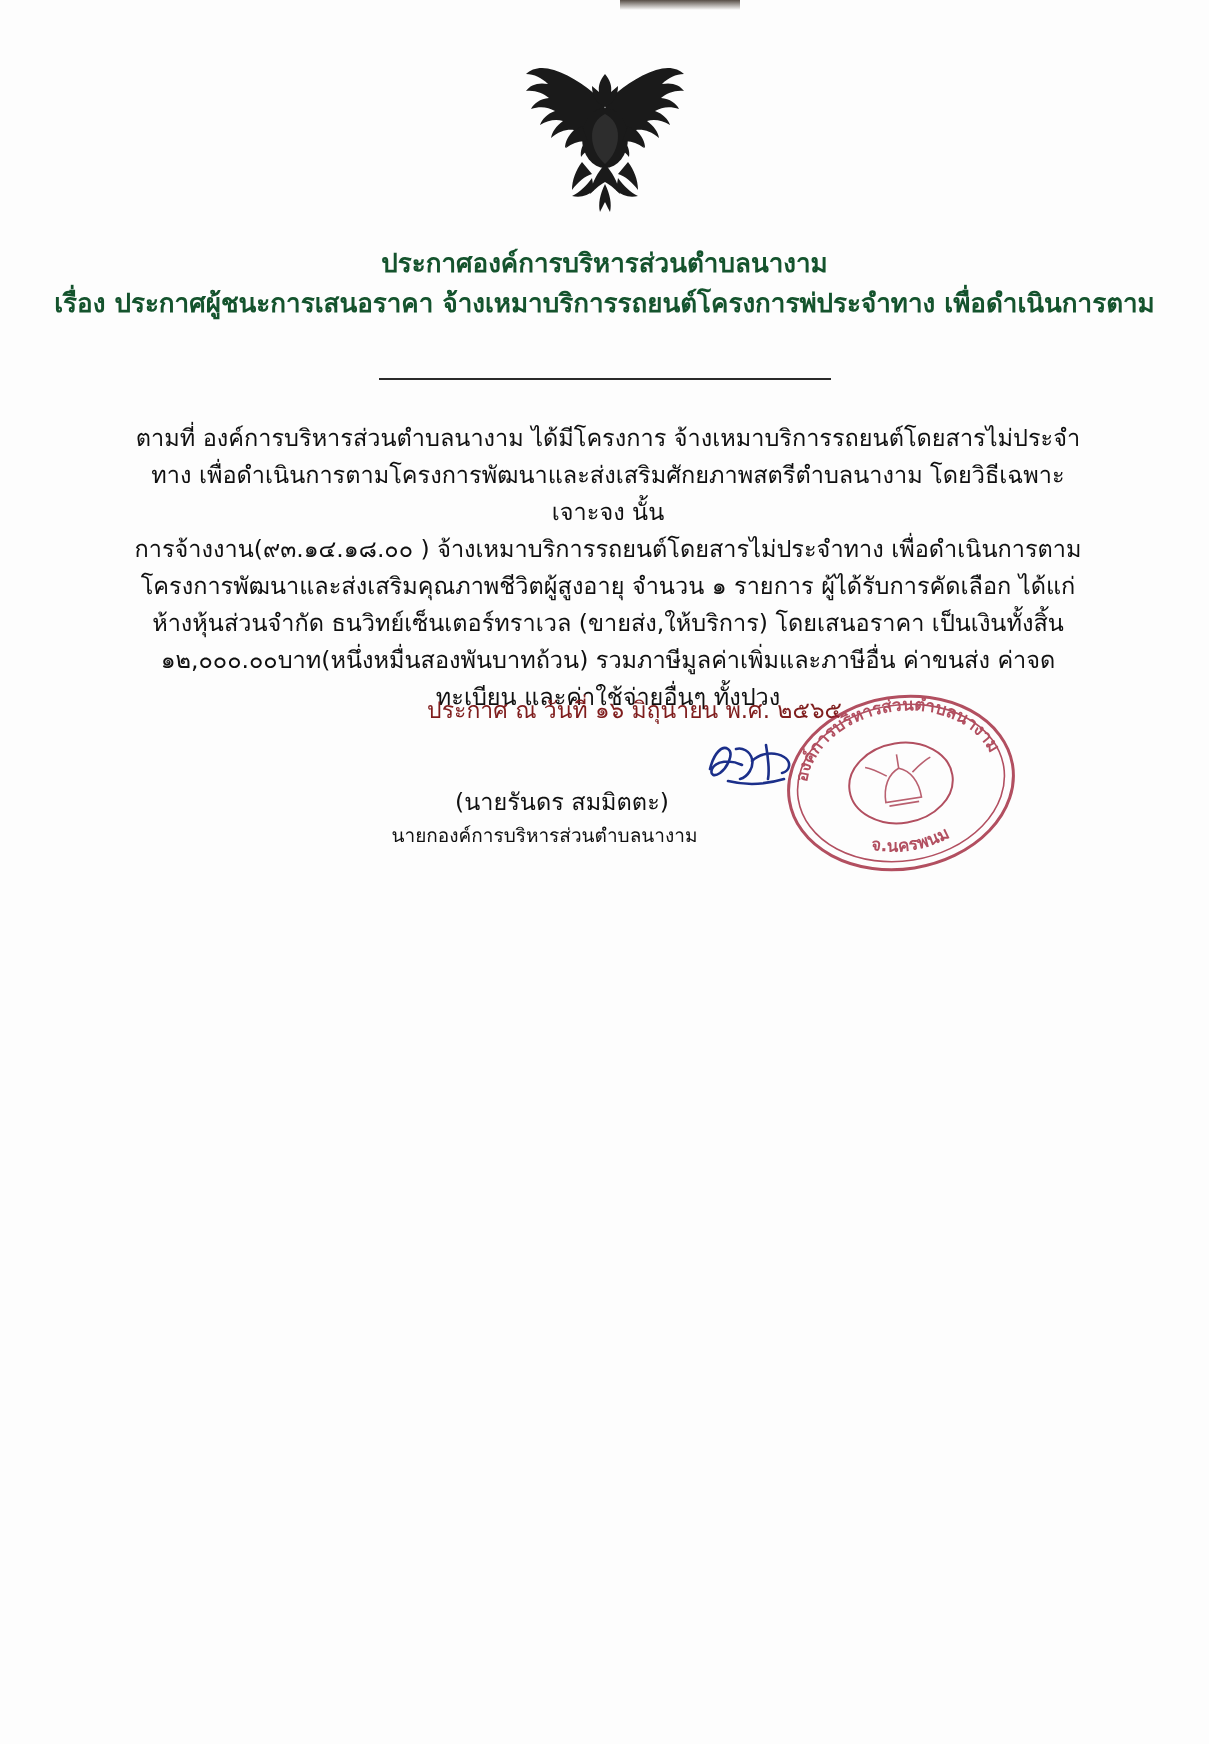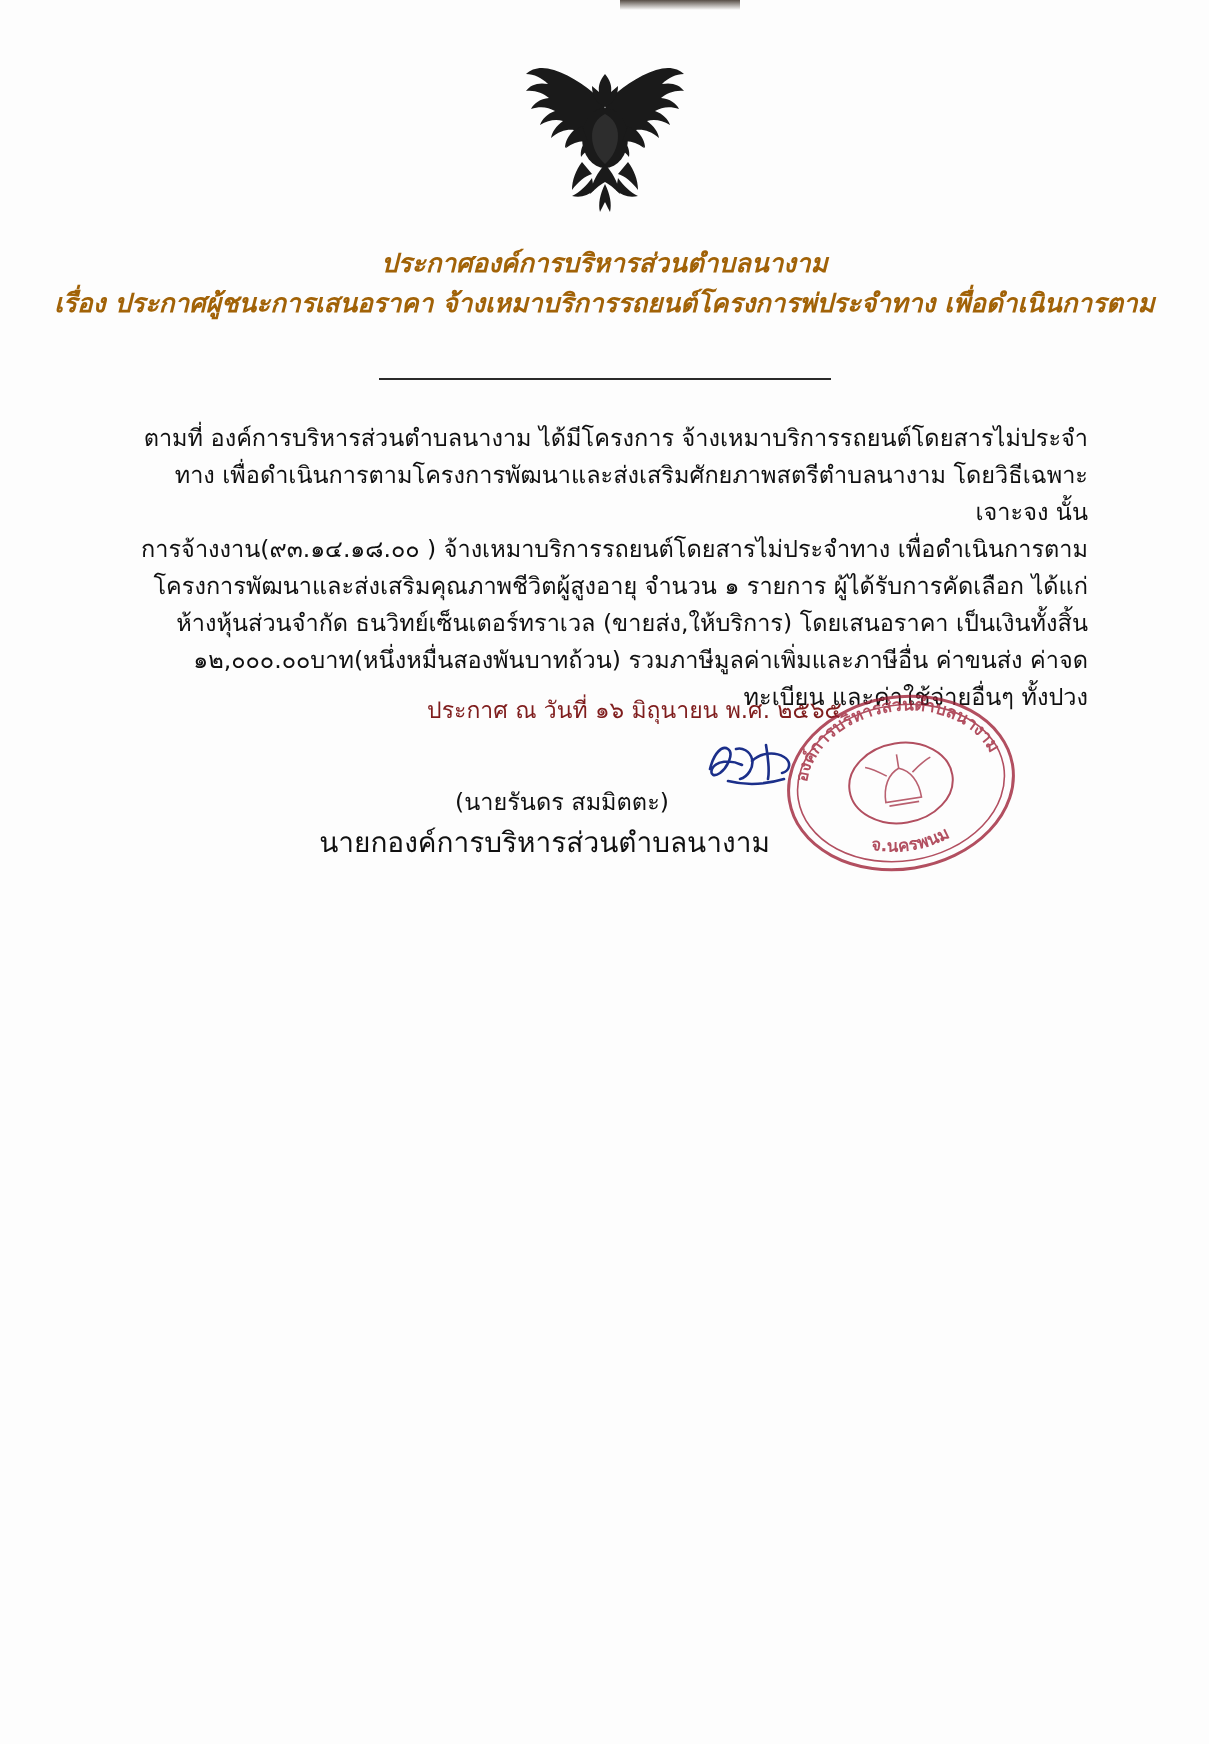--- a/index.html
+++ b/index.html
@@ -51,22 +51,21 @@
     top: 243px;
     left: 0;
     width: 1209px;
     text-align: center;
   }
   .heading .line {
     font-size: 26px;
     font-weight: bold;
     line-height: 40px;
     letter-spacing: 0px;
-    color: #a16207;
-    font-style: italic;
+    color: #14532d;
   }
   .heading .line1 { font-size: 26px; }
   .heading .line2 { font-size: 26px; }
   .heading .line3 { font-size: 26px; }
 
   .rule {
     position: absolute;
     top: 378px;
     left: 50%;
     transform: translateX(-50%);
@@ -77,21 +76,21 @@
 
   
   .body-text {
     position: absolute;
     top: 420px;
     left: 128px;
     width: 960px;
     font-size: 23.5px;
     line-height: 37px;
     color: #101010;
-    text-align: right;
+    text-align: center;
   }
   .body-text p {
     margin: 0 0 0 0;
     text-indent: 0;
   }
   .p-indent { text-indent: 78px; }
 
   
   .sig-date {
     position: absolute;
@@ -114,21 +113,21 @@
     color: #101010;
   }
   .sig-name .inner { display: inline-block; padding-left: 48px; }
 
   .sig-title {
     position: absolute;
     top: 820px;
     left: 0;
     width: 1041px;
     text-align: center;
-    font-size: 28px;
+    font-size: 19px;
     color: #101010;
   }
   .sig-title .inner { display: inline-block; padding-left: 48px; }
 
   
   .handwriting {
     position: absolute;
     top: 735px;
     left: 700px;
     width: 110px;

